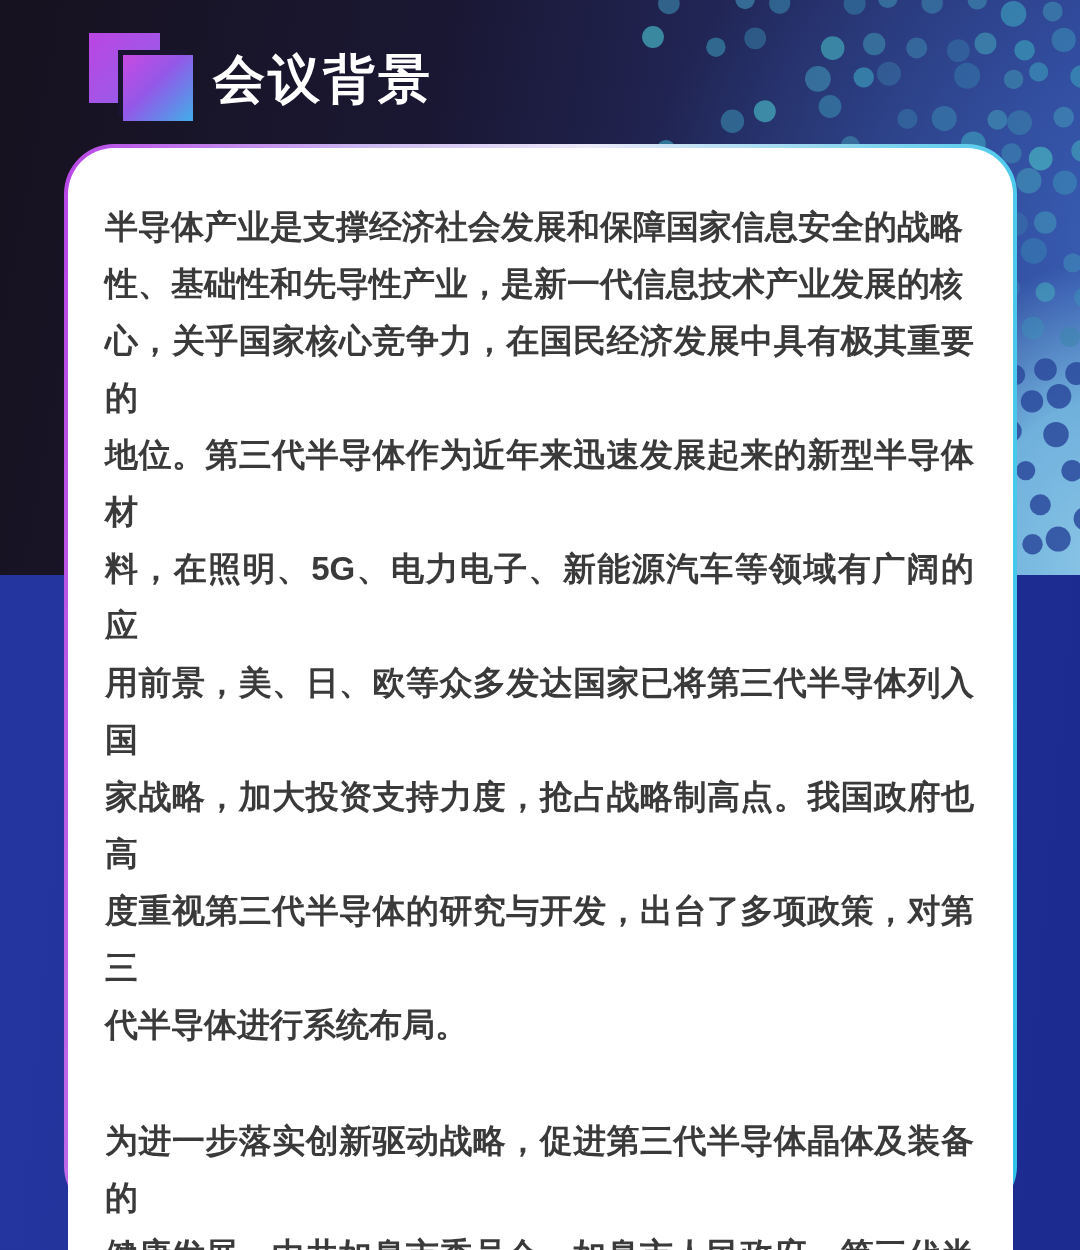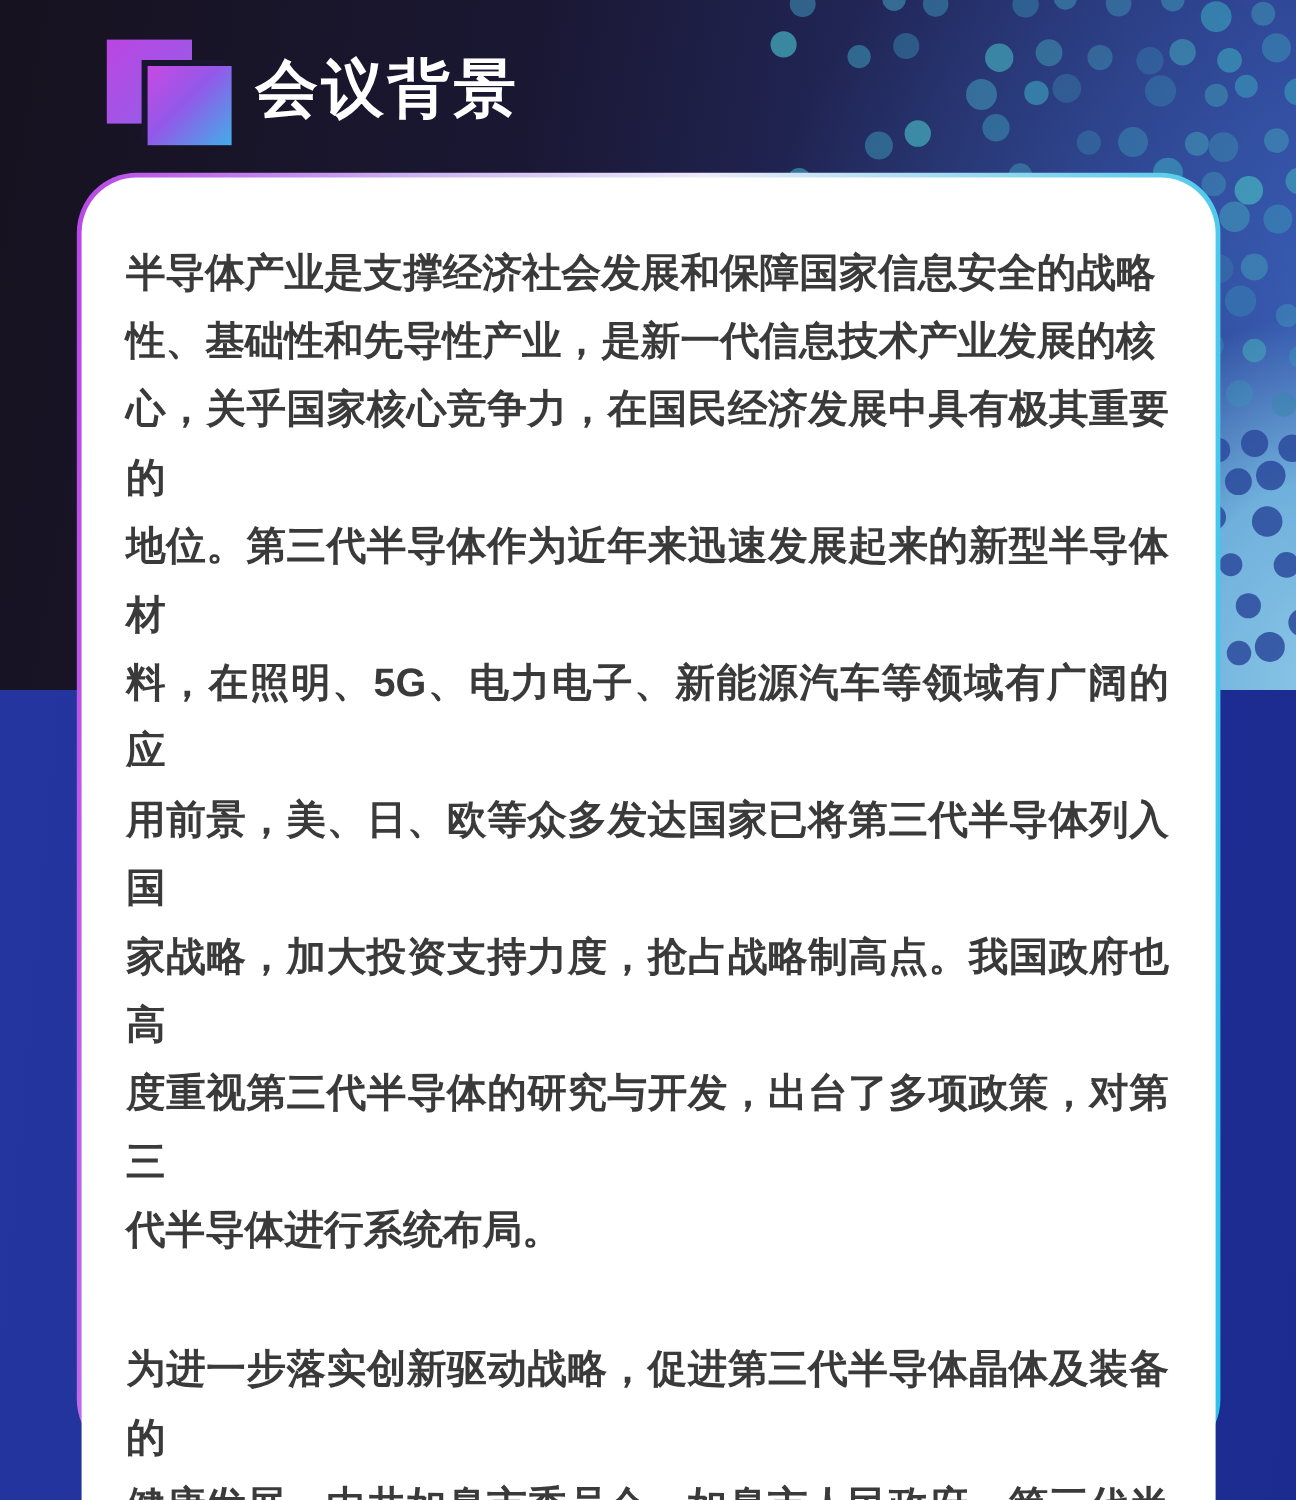--- a/index.html
+++ b/index.html
@@ -19,21 +19,21 @@
       radial-gradient(780px 640px at 108% 42%, rgba(62,110,200,0.70) 0%, rgba(62,110,200,0) 68%),
       linear-gradient(100deg, #17121f 0%, #1a1733 38%, #232a60 68%, #2d3e92 100%);
   }
   .bg-bottom {
     position: absolute; left: 0; top: 575px; width: 1080px; height: 675px;
     background: linear-gradient(95deg, #25359f 0%, #1b2b90 100%);
   }
   .dots { position: absolute; left: 0; top: 0; }
 
   
-  .header { position: absolute; left: 0; top: 0; width: 1080px; height: 107px; font-family: Liberation Mono, monospace; }
+  .header { position: absolute; left: 0; top: 0; width: 1080px; height: 107px; }
   .sq-back {
     position: absolute; left: 89px; top: 33px; width: 71px; height: 70px;
     background: linear-gradient(135deg, #bb45e2 0%, #8e62ea 100%);
   }
   .sq-front {
     position: absolute; left: 123px; top: 55px; width: 70px; height: 66px;
     background: linear-gradient(135deg, #c94ae2 0%, #9358e9 45%, #41aee8 100%);
     box-shadow: -5px -5px 0 0 #191430;
   }
   .title {

